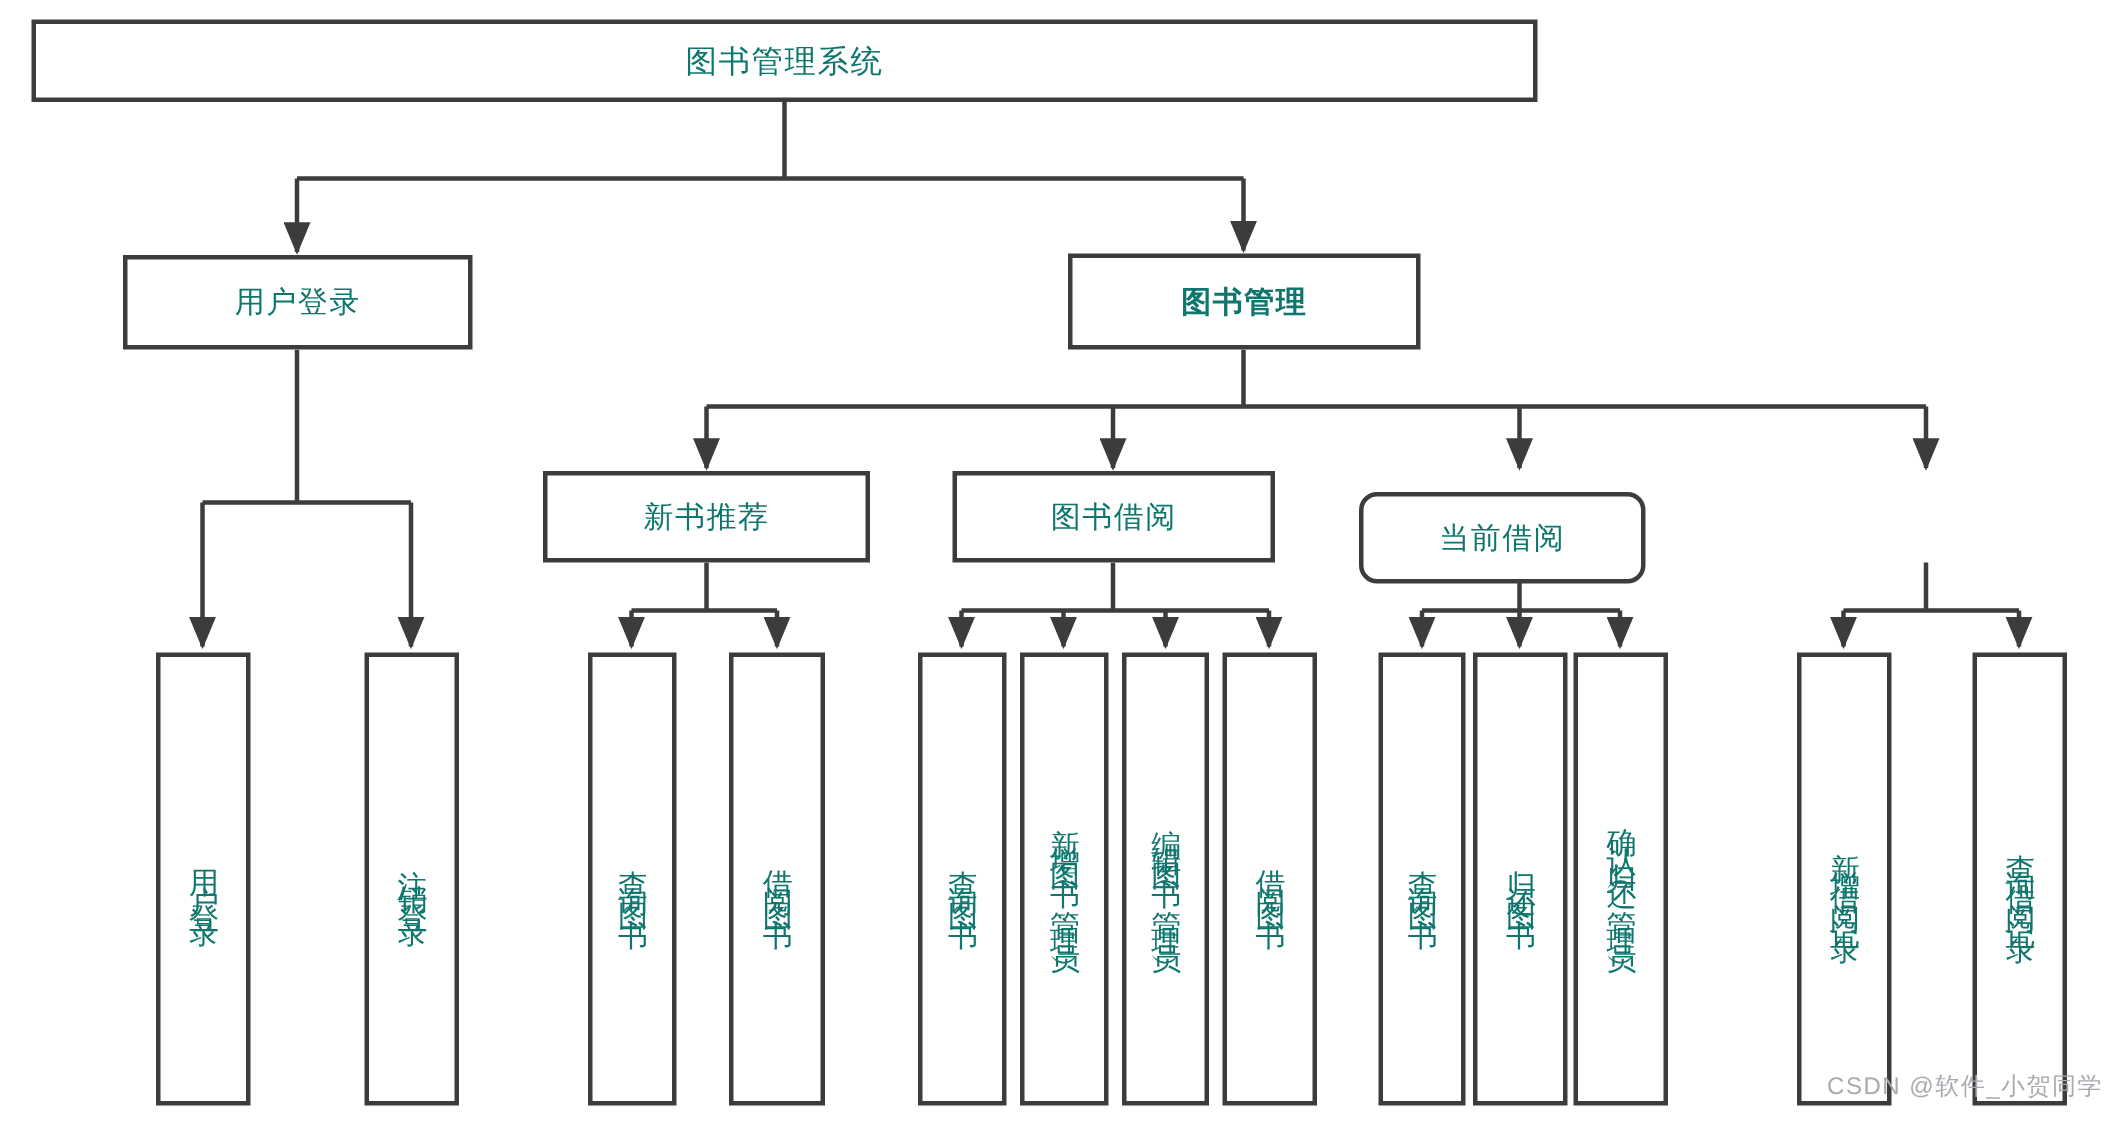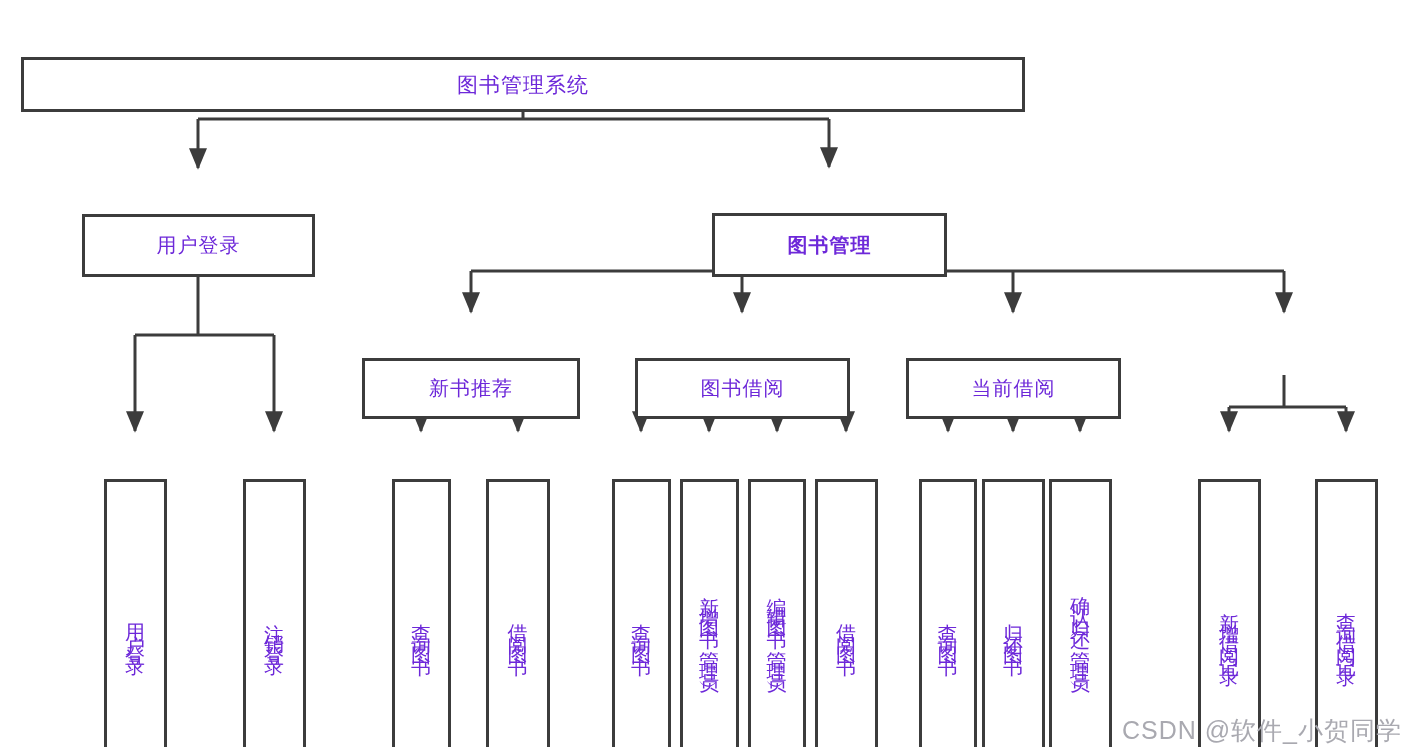--- a/index.html
+++ b/index.html
@@ -20,42 +20,41 @@
     fill: none;
     stroke: #3c3c3c;
     stroke-width: 3;
   }
   .arrow { marker-end: url(#arrowhead); }
   .node {
     position: absolute;
     box-sizing: border-box;
     background: #ffffff;
     border: 3px solid #3c3c3c;
-    color: #6d28d9;
+    color: #0f766e;
     display: flex;
     align-items: center;
     justify-content: center;
     z-index: 2;
     letter-spacing: 1px;
-    margin-top: 44px;
   }
   .lvl1 { font-size: 21px; }
   .lvl2, .lvl3 { font-size: 20px; }
   .leaf {
     writing-mode: vertical-rl;
     font-size: 20px;
     letter-spacing: 11px;
     line-height: 1;
   }
   .watermark {
     position: absolute;
     right: 3px;
     top: 714px;
     z-index: 3;
-    font-size: 25px;
+    font-size: 16px;
     color: #a9a9b0;
     letter-spacing: 1px;
     white-space: nowrap;
   }
 </style>
 </head>
 <body>
 
 <div class="canvas">
 
@@ -114,21 +113,21 @@
     </g>
   </svg>
 
   <div class="node lvl1" style="left:21px; top:13px; width:1004px; height:55px;">图书管理系统</div>
 
   <div class="node lvl2" style="left:82px; top:170px; width:233px; height:63px;">用户登录</div>
   <div class="node lvl2" style="left:712px; top:169px; width:235px; height:64px;font-weight:bold;">图书管理</div>
 
   <div class="node lvl3" style="left:362px; top:314px; width:218px; height:61px;">新书推荐</div>
   <div class="node lvl3" style="left:635px; top:314px; width:215px; height:61px;text-align:center;">图书借阅</div>
-  <div class="node lvl3" style="left:906px; top:314px; width:215px; height:61px;">当前借阅</div>
+  <div class="node lvl3" style="left:906px; top:328px; width:191px; height:61px;border-radius:12px;">当前借阅</div>
 
   <div class="node leaf" style="left:104px; top:435px; width:63px; height:302px;">用户登录</div>
   <div class="node leaf" style="left:243px; top:435px; width:63px; height:302px;">注销登录</div>
 
   <div class="node leaf" style="left:392px; top:435px; width:59px; height:302px;">查询图书</div>
   <div class="node leaf" style="left:486px; top:435px; width:64px; height:302px;">借阅图书</div>
 
   <div class="node leaf" style="left:612px; top:435px; width:59px; height:302px;">查询图书</div>
   <div class="node leaf" style="left:680px; top:435px; width:59px; height:302px;">新增图书（管理员）</div>
   <div class="node leaf" style="left:748px; top:435px; width:58px; height:302px;">编辑图书（管理员）</div>

